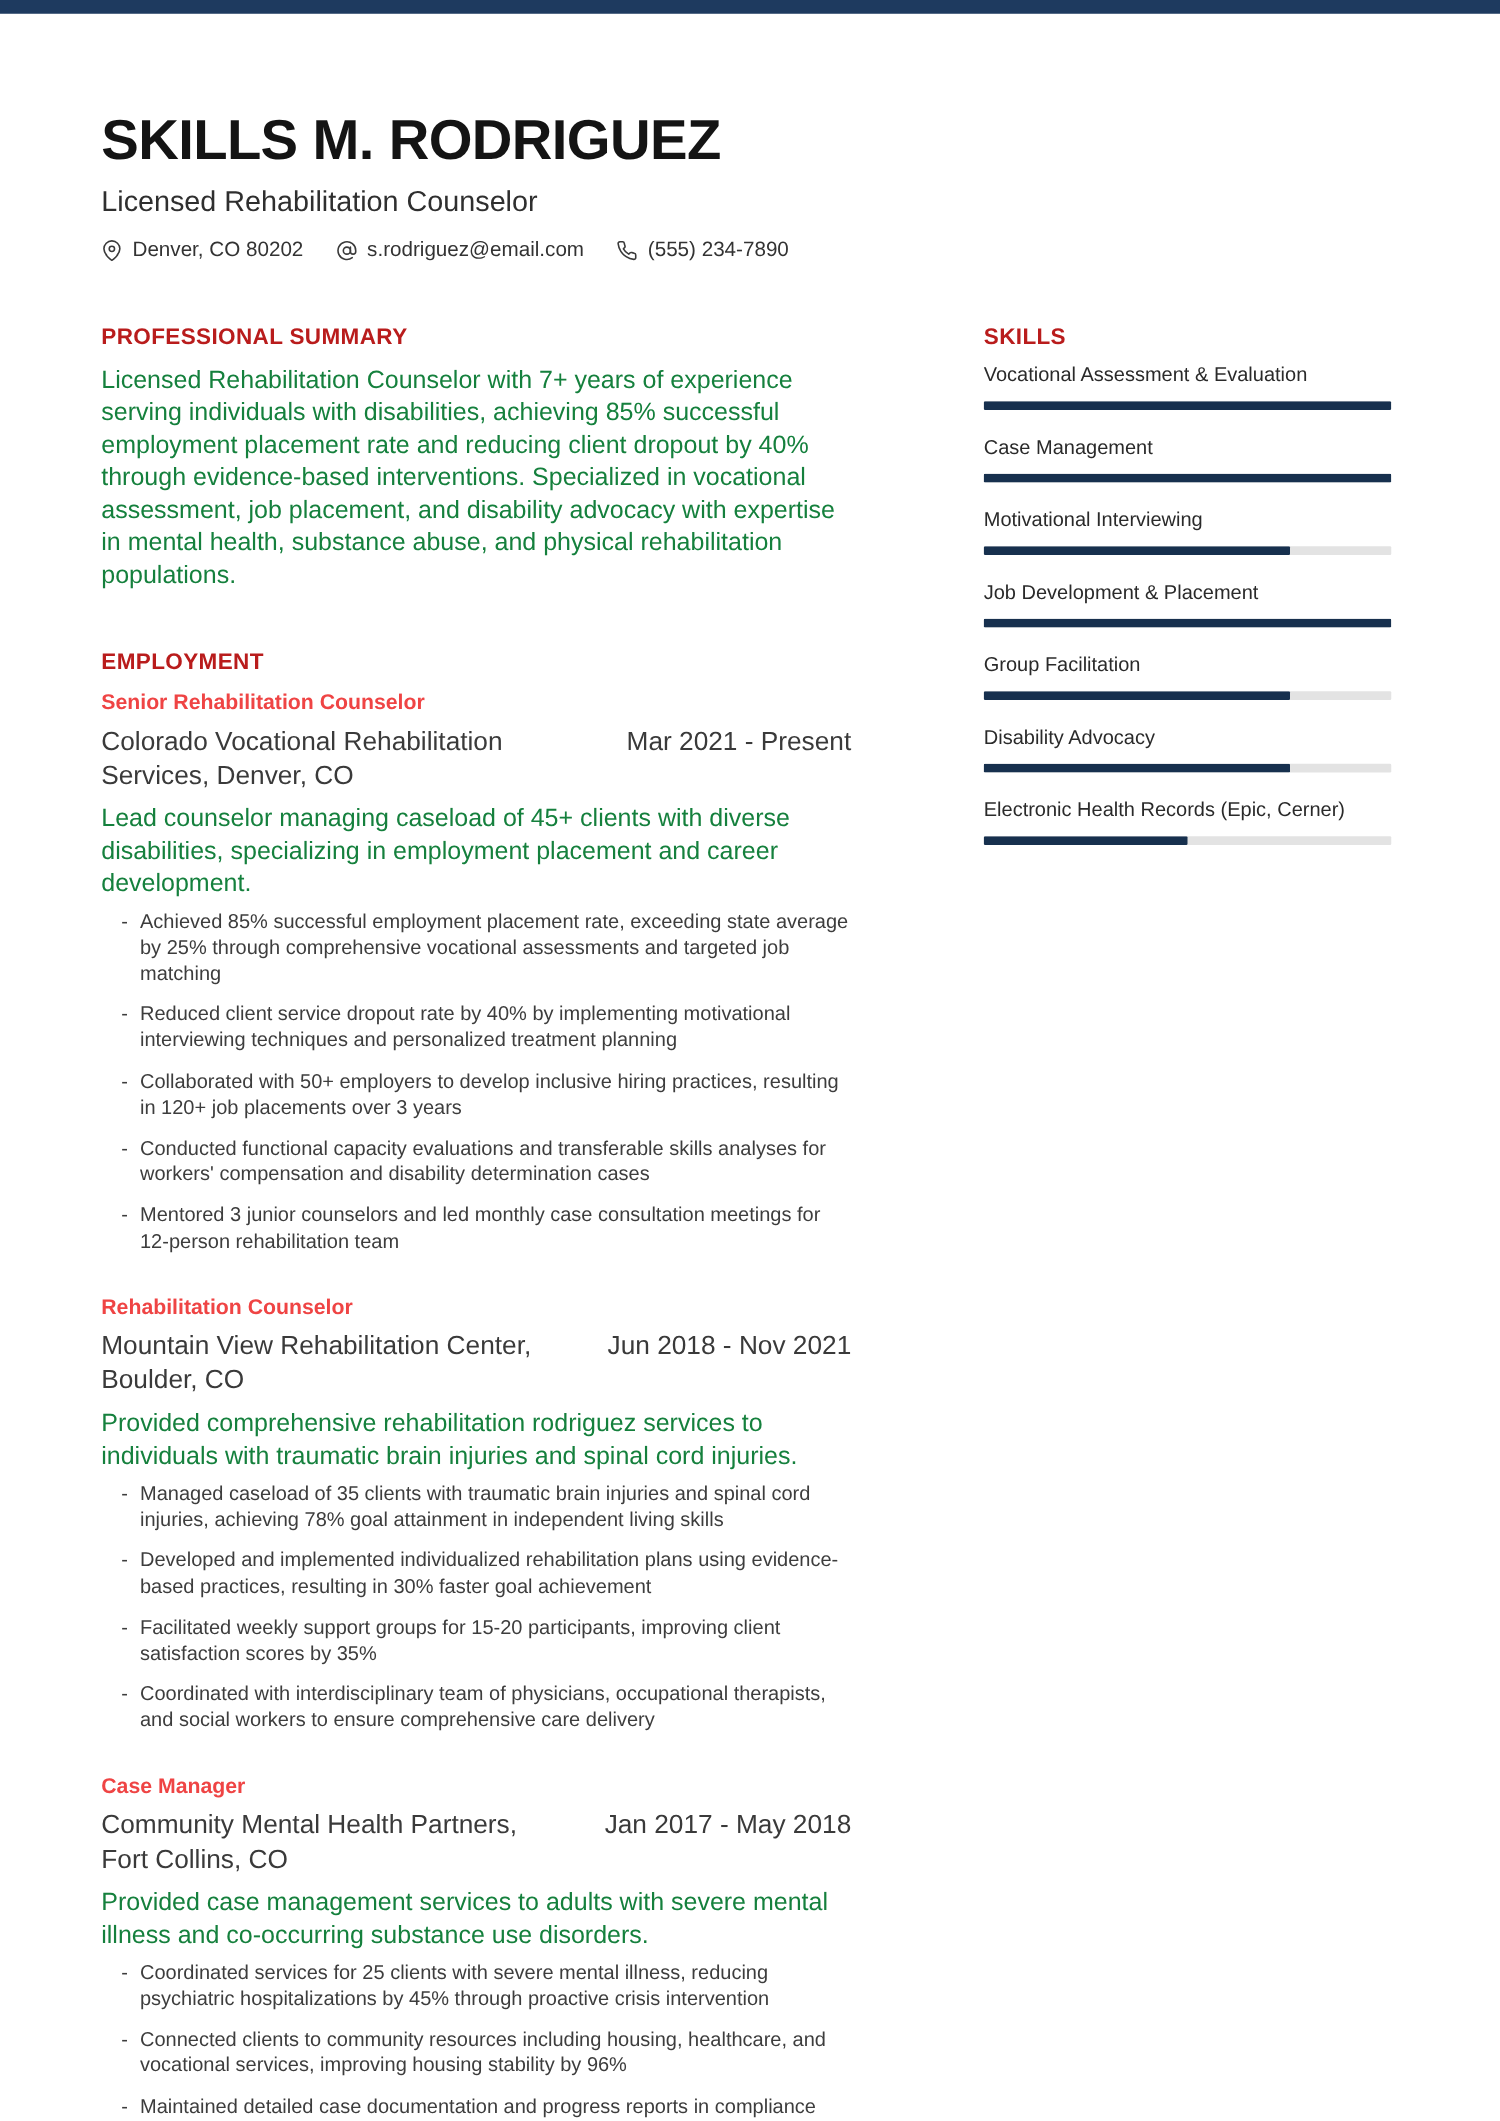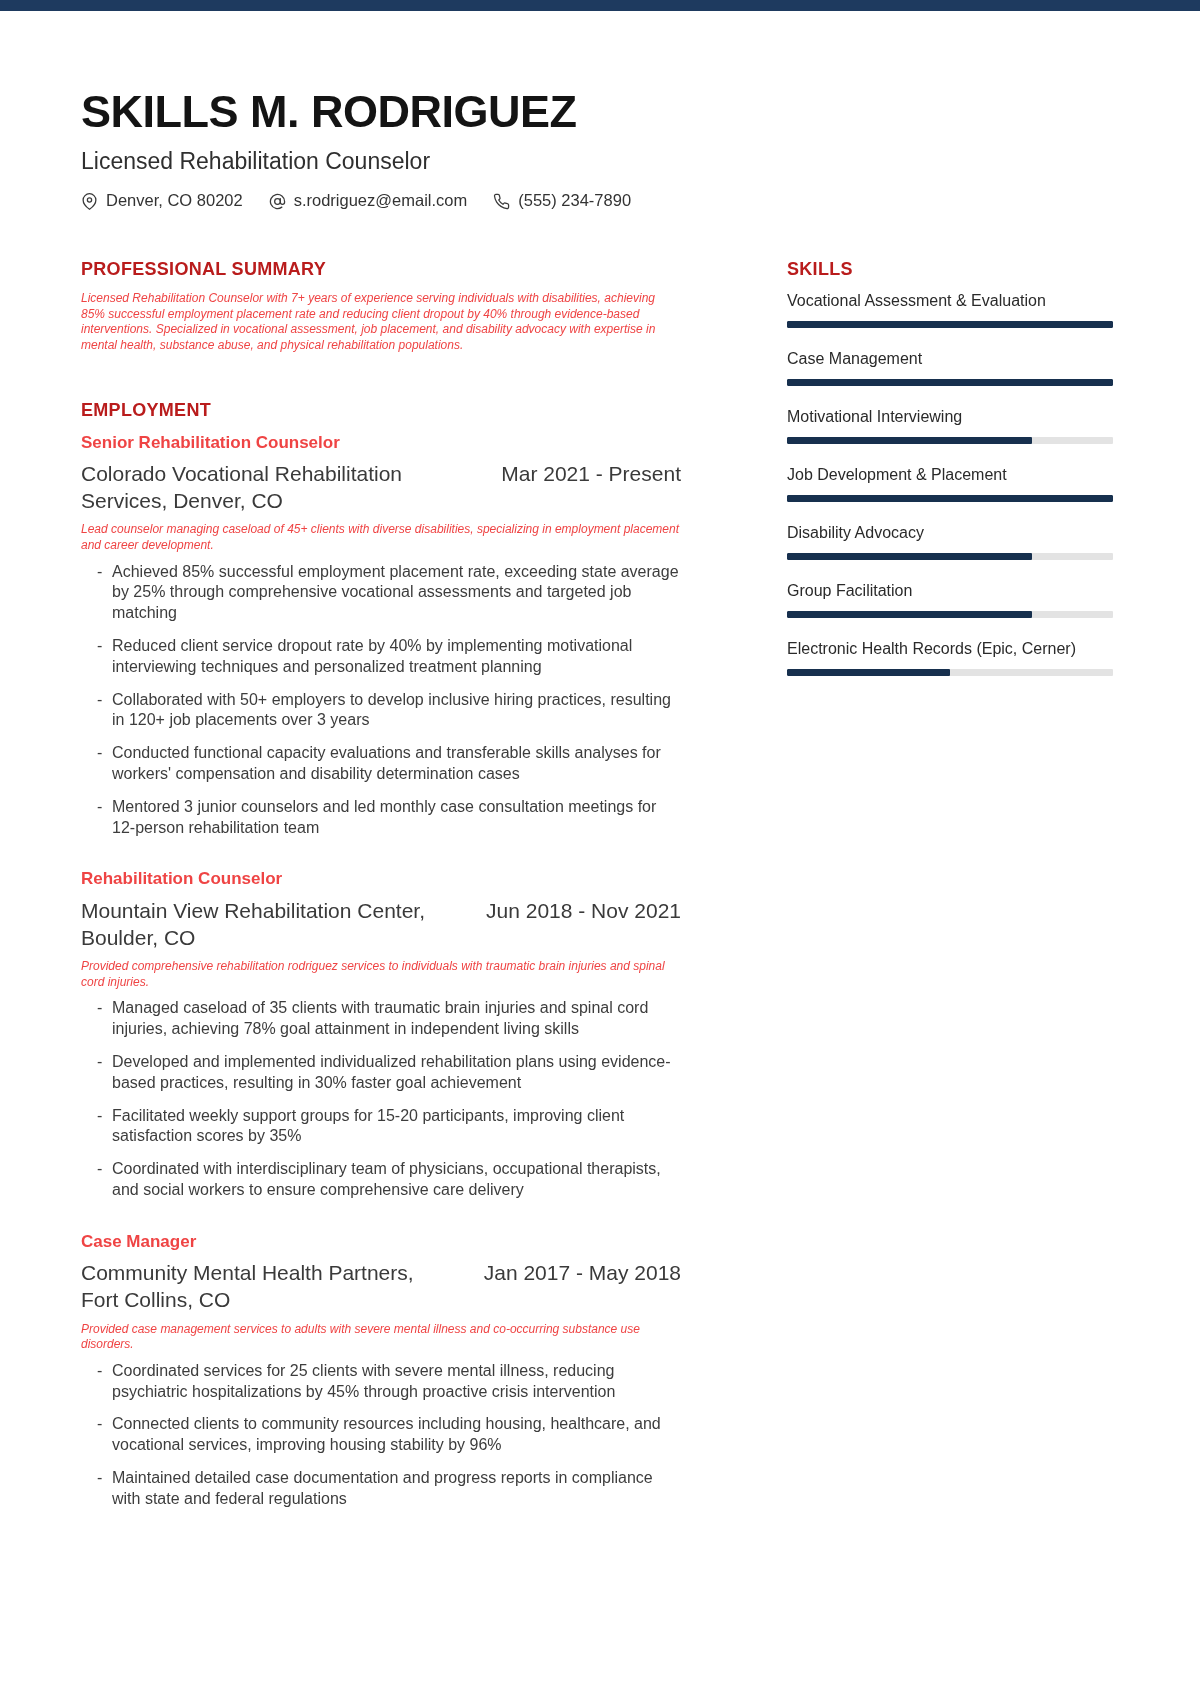--- a/index.html
+++ b/index.html
@@ -35,39 +35,38 @@
     color: #2f2f2f;
   }
   .contact {
     margin-top: 16px;
     display: flex;
     align-items: center;
     gap: 26px;
     font-size: 16.5px;
     color: #333333;
   }
-  .citem { display: inline-flex; align-items: flex-end; gap: 8px; }
+  .citem { display: inline-flex; align-items: center; gap: 8px; }
   .citem svg { display: block; }
   
   .columns { display: flex; margin-top: 49px; }
   main.col-main { width: 600px; flex: 0 0 600px; }
   aside.col-side { width: 326px; flex: 0 0 326px; margin-left: 106px; }
   h2.sec {
     font-size: 18px;
     font-weight: 700;
     letter-spacing: 0.3px;
     color: #b91c1c;
     margin-bottom: 11px;
   }
   section.block + section.block { margin-top: 46px; }
   p.body-text {
-    font-size: 12px;
+    font-size: 20px;
     line-height: 1.3;
-    color: #ef4444;
-    font-style: italic;
+    color: #15803d;
   }
   
   article.job + article.job { margin-top: 30px; }
   .job-title {
     font-size: 17px;
     font-weight: 700;
     color: #ef4444;
     line-height: 1.25;
   }
   .job-meta {
@@ -235,27 +234,27 @@
             <div class="skill-fill" style="width: 75%;"></div>
           </div>
         </div>
         <div class="skill">
           <div class="skill-label">Job Development &amp; Placement</div>
           <div class="skill-track">
             <div class="skill-fill" style="width: 100%;"></div>
           </div>
         </div>
         <div class="skill">
+          <div class="skill-label">Group Facilitation</div>
+          <div class="skill-track">
+            <div class="skill-fill" style="width: 75%;"></div>
+          </div>
+        </div>
+        <div class="skill">
           <div class="skill-label">Disability Advocacy</div>
-          <div class="skill-track">
-            <div class="skill-fill" style="width: 75%;"></div>
-          </div>
-        </div>
-        <div class="skill">
-          <div class="skill-label">Group Facilitation</div>
           <div class="skill-track">
             <div class="skill-fill" style="width: 75%;"></div>
           </div>
         </div>
         <div class="skill">
           <div class="skill-label">Electronic Health Records (Epic, Cerner)</div>
           <div class="skill-track">
             <div class="skill-fill" style="width: 50%;"></div>
           </div>
         </div>

